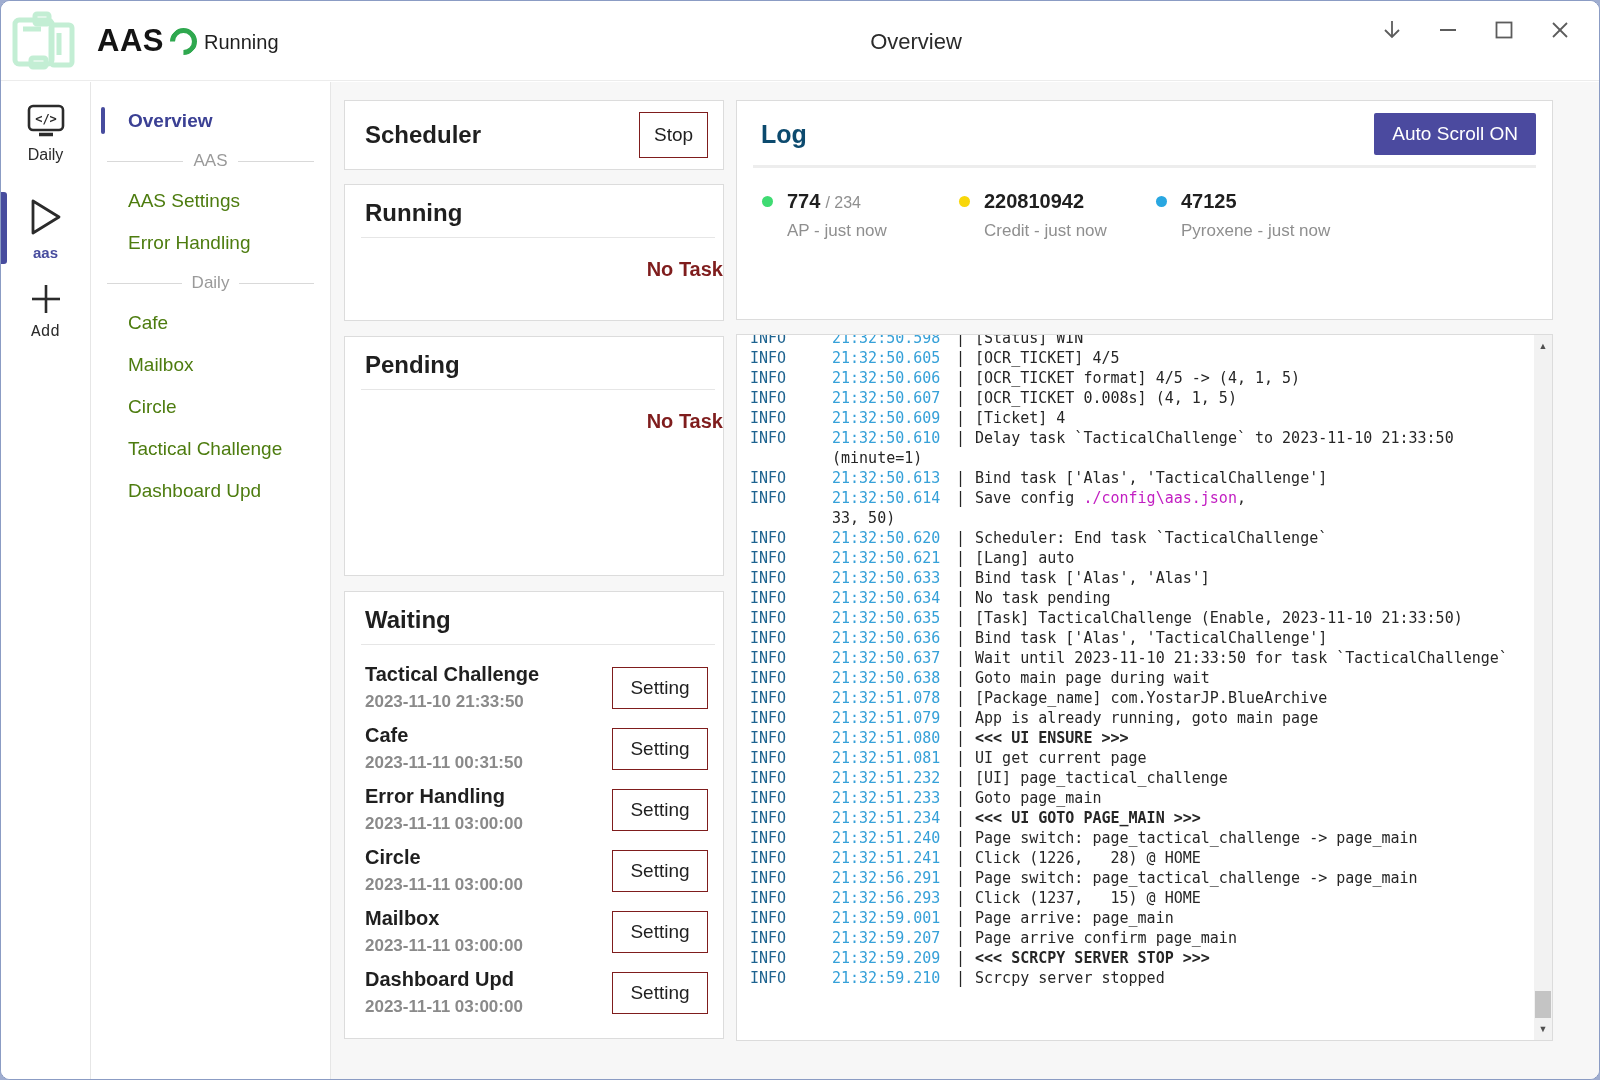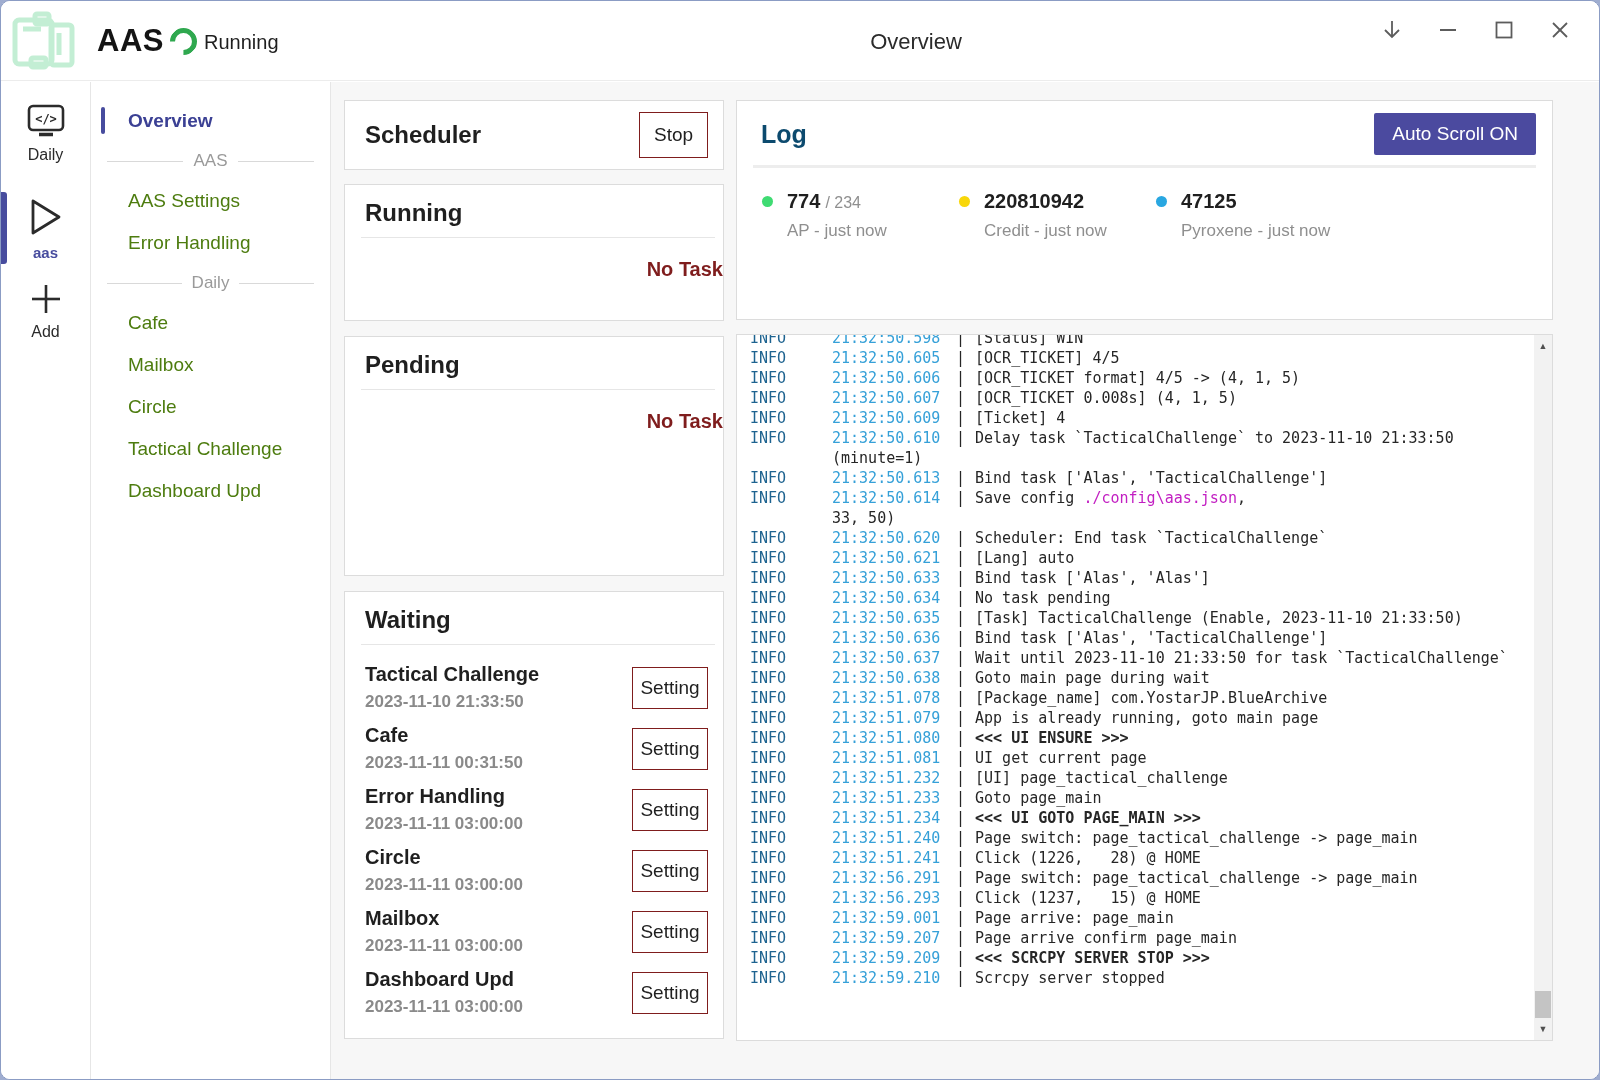--- a/index.html
+++ b/index.html
@@ -45,21 +45,21 @@
   .stop-btn { width:69px; height:46px; }
 
   .card-running { left:13px; top:102px; width:380px; height:137px; }
   .card-pending { left:13px; top:254px; width:380px; height:240px; }
 
   .card-waiting { left:13px; top:509px; width:380px; height:448px; }
   .wait-list { padding:12px 15px 0 20px; }
   .wait-row { display:flex; align-items:center; justify-content:space-between; height:61px; }
   .wait-name { font-size:20px; font-weight:700; color:#1f1f1f; }
   .wait-date { font-size:17px; font-weight:600; color:#8a8a8a; margin-top:6px; }
-  .setting-btn { width:76px; height:42px;margin-left:20px; }
+  .setting-btn { width:96px; height:42px;margin-left:20px; }
 
   
   .card-log { left:405px; top:18px; width:817px; height:220px; }
   .log-hd-row { display:flex; align-items:center; justify-content:space-between; padding:12px 16px 10px 24px; }
   .log-title { font-size:25px; font-weight:700; color:#0c4a6e; }
   .autoscroll-btn { background:#4b4a9f; color:#fff; border:none; font-size:19px; padding:10px 18px; border-radius:2px; font-family:"Liberation Sans",sans-serif; cursor:pointer; }
   .log-rule { height:3px; background:#ededed; margin:0 16px; }
   .log-stats { display:flex; padding:22px 0 0 25px; }
   .stat { display:grid; grid-template-columns:25px 1fr; width:197px; }
   .stat-dot { grid-column:1; width:11px; height:11px; border-radius:50%; margin-top:6px; }
@@ -147,21 +147,21 @@
     </div>
     <div class="rail-item active" style="margin-top:34px;">
       <span class="rail-ind"></span>
       <span>
         <svg width="36" height="38" viewBox="0 0 36 38" fill="none" stroke="#2b2b2b" stroke-width="2.8" stroke-linejoin="round">
           <path d="M5 3 L31 19 L5 35 Z"></path>
         </svg>
       </span>
       <span class="rail-label">aas</span>
     </div>
-    <div class="rail-item" style="margin-top:22px;">
+    <div class="rail-item" style="margin-top:22px;font-family:Liberation Mono, monospace;">
       <span>
         <svg width="32" height="32" viewBox="0 0 32 32" stroke="#2b2b2b" stroke-width="2.6">
             <line x1="16" y1="2" x2="16" y2="30"></line>
             <line x1="2" y1="16" x2="30" y2="16"></line>
           </svg>
       </span>
       <span class="rail-label">Add</span>
     </div>
   </div>
 

